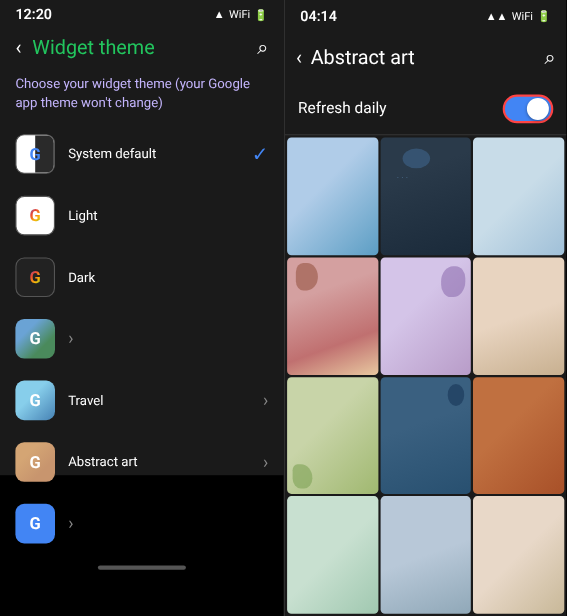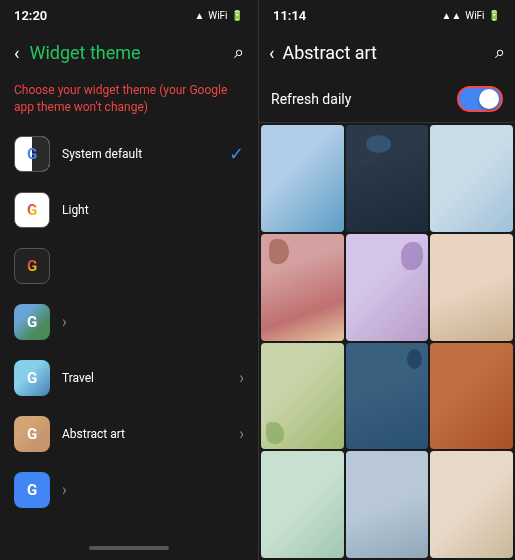--- a/index.html
+++ b/index.html
@@ -8,21 +8,21 @@
       height: 560px;
       display: flex;
       font-family: 'Roboto', Arial, sans-serif;
       background: #000;
       overflow: hidden;
     }
 
     
     .left-panel {
       width: 258px;
-      height: 560px;
+      height: 432px;
       background: #1a1a1a;
       display: flex;
       flex-direction: column;
       flex-shrink: 0;
     }
 
     .status-bar-left {
       display: flex;
       justify-content: space-between;
       align-items: center;
@@ -61,21 +61,21 @@
       font-size: 18px;
       font-weight: 400;
       flex: 1;
     }
     .search-icon-left {
       color: #fff;
       font-size: 18px;
     }
 
     .subtitle-text {
-      color: #ef4444;
+      color: #c4b5fd;
       font-size: 12px;
       padding: 6px 14px 10px;
       line-height: 1.4;
     }
 
     .menu-item {
       display: flex;
       align-items: center;
       padding: 10px 14px;
       gap: 12px;
@@ -395,20 +395,21 @@
     <div class="theme-icon icon-light">
       <span class="g-logo" style="background: linear-gradient(135deg,#4285F4,#EA4335,#FBBC05,#34A853);-webkit-background-clip:text;-webkit-text-fill-color:transparent;">G</span>
     </div>
     <span class="menu-label">Light</span>
   </div>
 
   <div class="menu-item">
     <div class="theme-icon icon-dark">
       <span class="g-logo" style="background: linear-gradient(135deg,#4285F4,#EA4335,#FBBC05,#34A853);-webkit-background-clip:text;-webkit-text-fill-color:transparent;">G</span>
     </div>
+    <span class="menu-label">Dark</span>
   </div>
 
   <div class="menu-item">
     <div class="theme-icon icon-earth">
       <span class="g-logo" style="color:#fff;">G</span>
     </div>
     <span class="chevron-icon">›</span>
   </div>
 
   <div class="menu-item">
@@ -435,21 +436,21 @@
   </div>
 
   <div class="bottom-bar-left">
     <div class="bottom-pill"></div>
   </div>
 </div>
 
 <div class="right-panel">
 
   <div class="status-bar-right">
-    <span class="status-time-right">11:14</span>
+    <span class="status-time-right">04:14</span>
     <div class="status-icons-right">
       <span>▲▲</span>
       <span>WiFi</span>
       <span>🔋</span>
     </div>
   </div>
 
   <div class="header-right">
     <span class="back-icon-right">‹</span>
     <span class="header-title-right">Abstract art</span>

